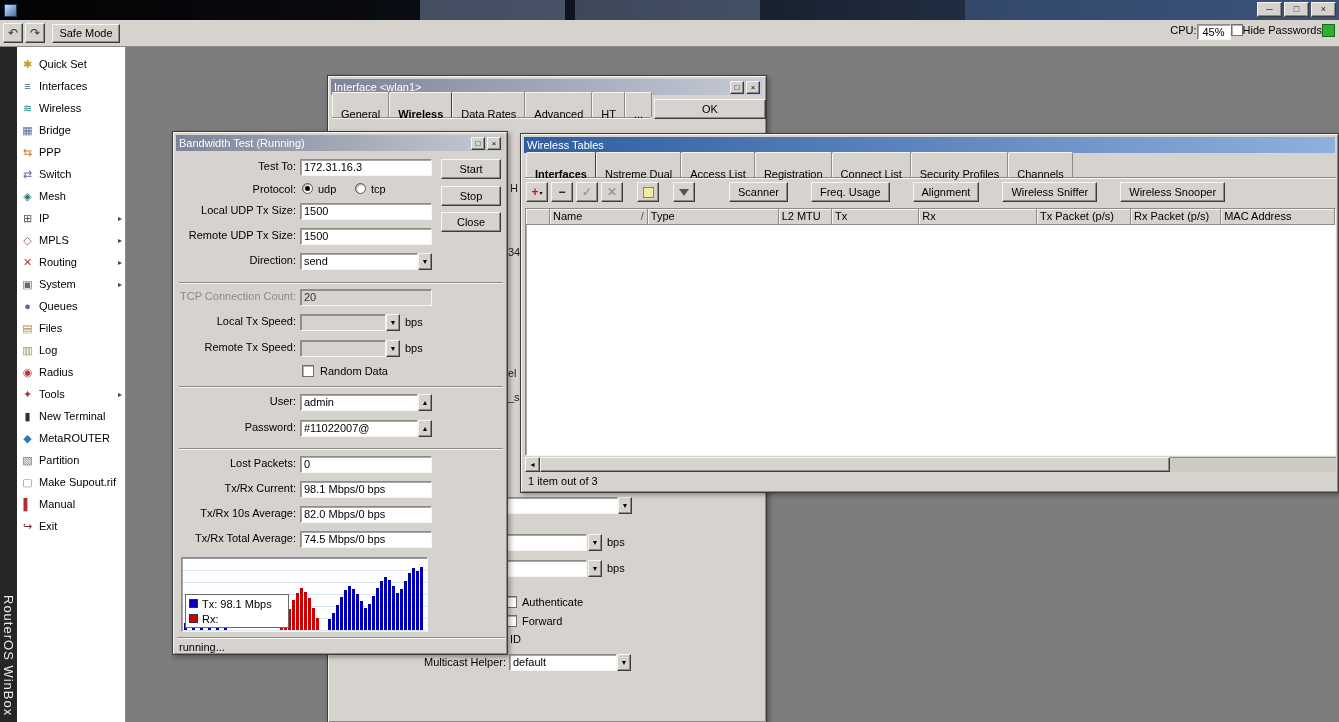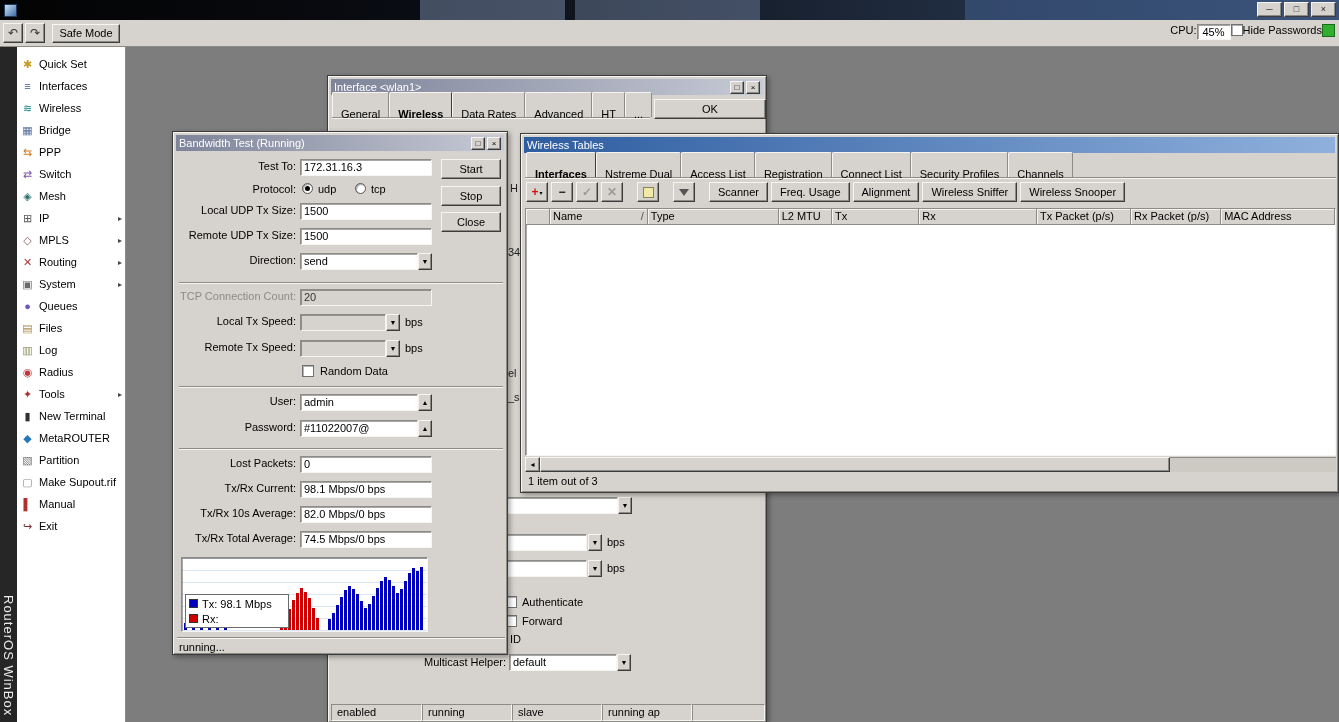--- a/index.html
+++ b/index.html
@@ -68,21 +68,21 @@
   .graph { position:absolute; overflow:hidden;
     background-image:repeating-linear-gradient(to top,#d9e6f4 0 1px,transparent 1px 12px); background-color:#fff; }
   .gbar { position:absolute; bottom:1px; width:3px; }
   .legend { position:absolute; background:#fff; border:1px solid #6b6b6b; padding:1px 3px; z-index:2; }
   .lrow { display:flex; align-items:center; gap:4px; height:15px; }
   .lsq { width:9px; height:9px; border:1px solid #333; }
 
   
   .wt-tools { position:absolute; display:flex; align-items:center; gap:3px; }
   .tbtn { height:20px; min-width:22px; display:flex; align-items:center; justify-content:center; gap:1px; padding:0 2px; }
-  .tbtn.tlabel { padding:0 8px; white-space:nowrap; }
+  .tbtn.tlabel { padding:0 8px; white-space:nowrap;margin-left:20px; }
   .glyph { font-weight:bold; font-size:12px; line-height:12px; }
   .mini-arrow { font-size:6px; }
   .tgap { width:8px; height:1px; }
   .swatch { width:11px; height:11px; border:1px solid #8a8455; }
   .funnel { width:0; height:0; border-left:5px solid transparent; border-right:5px solid transparent; border-top:7px solid #555; }
   .table { position:absolute; overflow:hidden; }
   .trow { display:flex; }
   .th { height:16px; line-height:15px; padding:0 3px; background:#d6d3ce; border-right:1px solid #8d8b86; border-bottom:1px solid #8d8b86; box-shadow:inset 1px 1px 0 #f6f5f2; white-space:nowrap; overflow:hidden; display:flex; }
   .th .sort { margin-left:auto; color:#555; }
   .td { height:15px; line-height:15px; padding:0 3px; white-space:nowrap; overflow:hidden; }
@@ -262,27 +262,20 @@
     <span class="ckbox cb" style="left:177px;top:520px"></span>
     <span class="txt" style="left:194px;top:520px">Authenticate</span>
     <span class="ckbox cb" style="left:177px;top:539px"></span>
     <span class="txt" style="left:194px;top:539px">Forward</span>
     <span class="txt" style="left:182px;top:557px">ID</span>
 
     <span class="txt" style="left:40px;top:580px;width:138px;text-align:right">Multicast Helper:</span>
     <div class="field bi" style="left:181px;top:578px;width:108px">default</div>
     <div class="dbtn bo btn" style="left:289px;top:578px">▼</div>
 
-    <div class="if-status" id="if-status" style="left:3px;top:628px;width:434px">
-        <div class="scell" style="width: 91px;">enabled</div>
-        <div class="scell" style="width: 90px;">running</div>
-        <div class="scell" style="width: 90px;">slave</div>
-        <div class="scell" style="width: 90px;">running ap</div>
-        <div class="scell" style="width: 73px;"></div>
-      </div>
   </div>
 
   <div class="win" style="left:520px;top:133px;width:819px;height:360px;z-index:2">
     <div class="wtitle blue">
       <span>Wireless Tables</span>
     </div>
     <div class="tabs" id="wt-tabs" style="left:5px;top:22px">
         <div class="tab active">Interfaces</div>
         <div class="tab">Nstreme Dual</div>
         <div class="tab">Access List</div>

